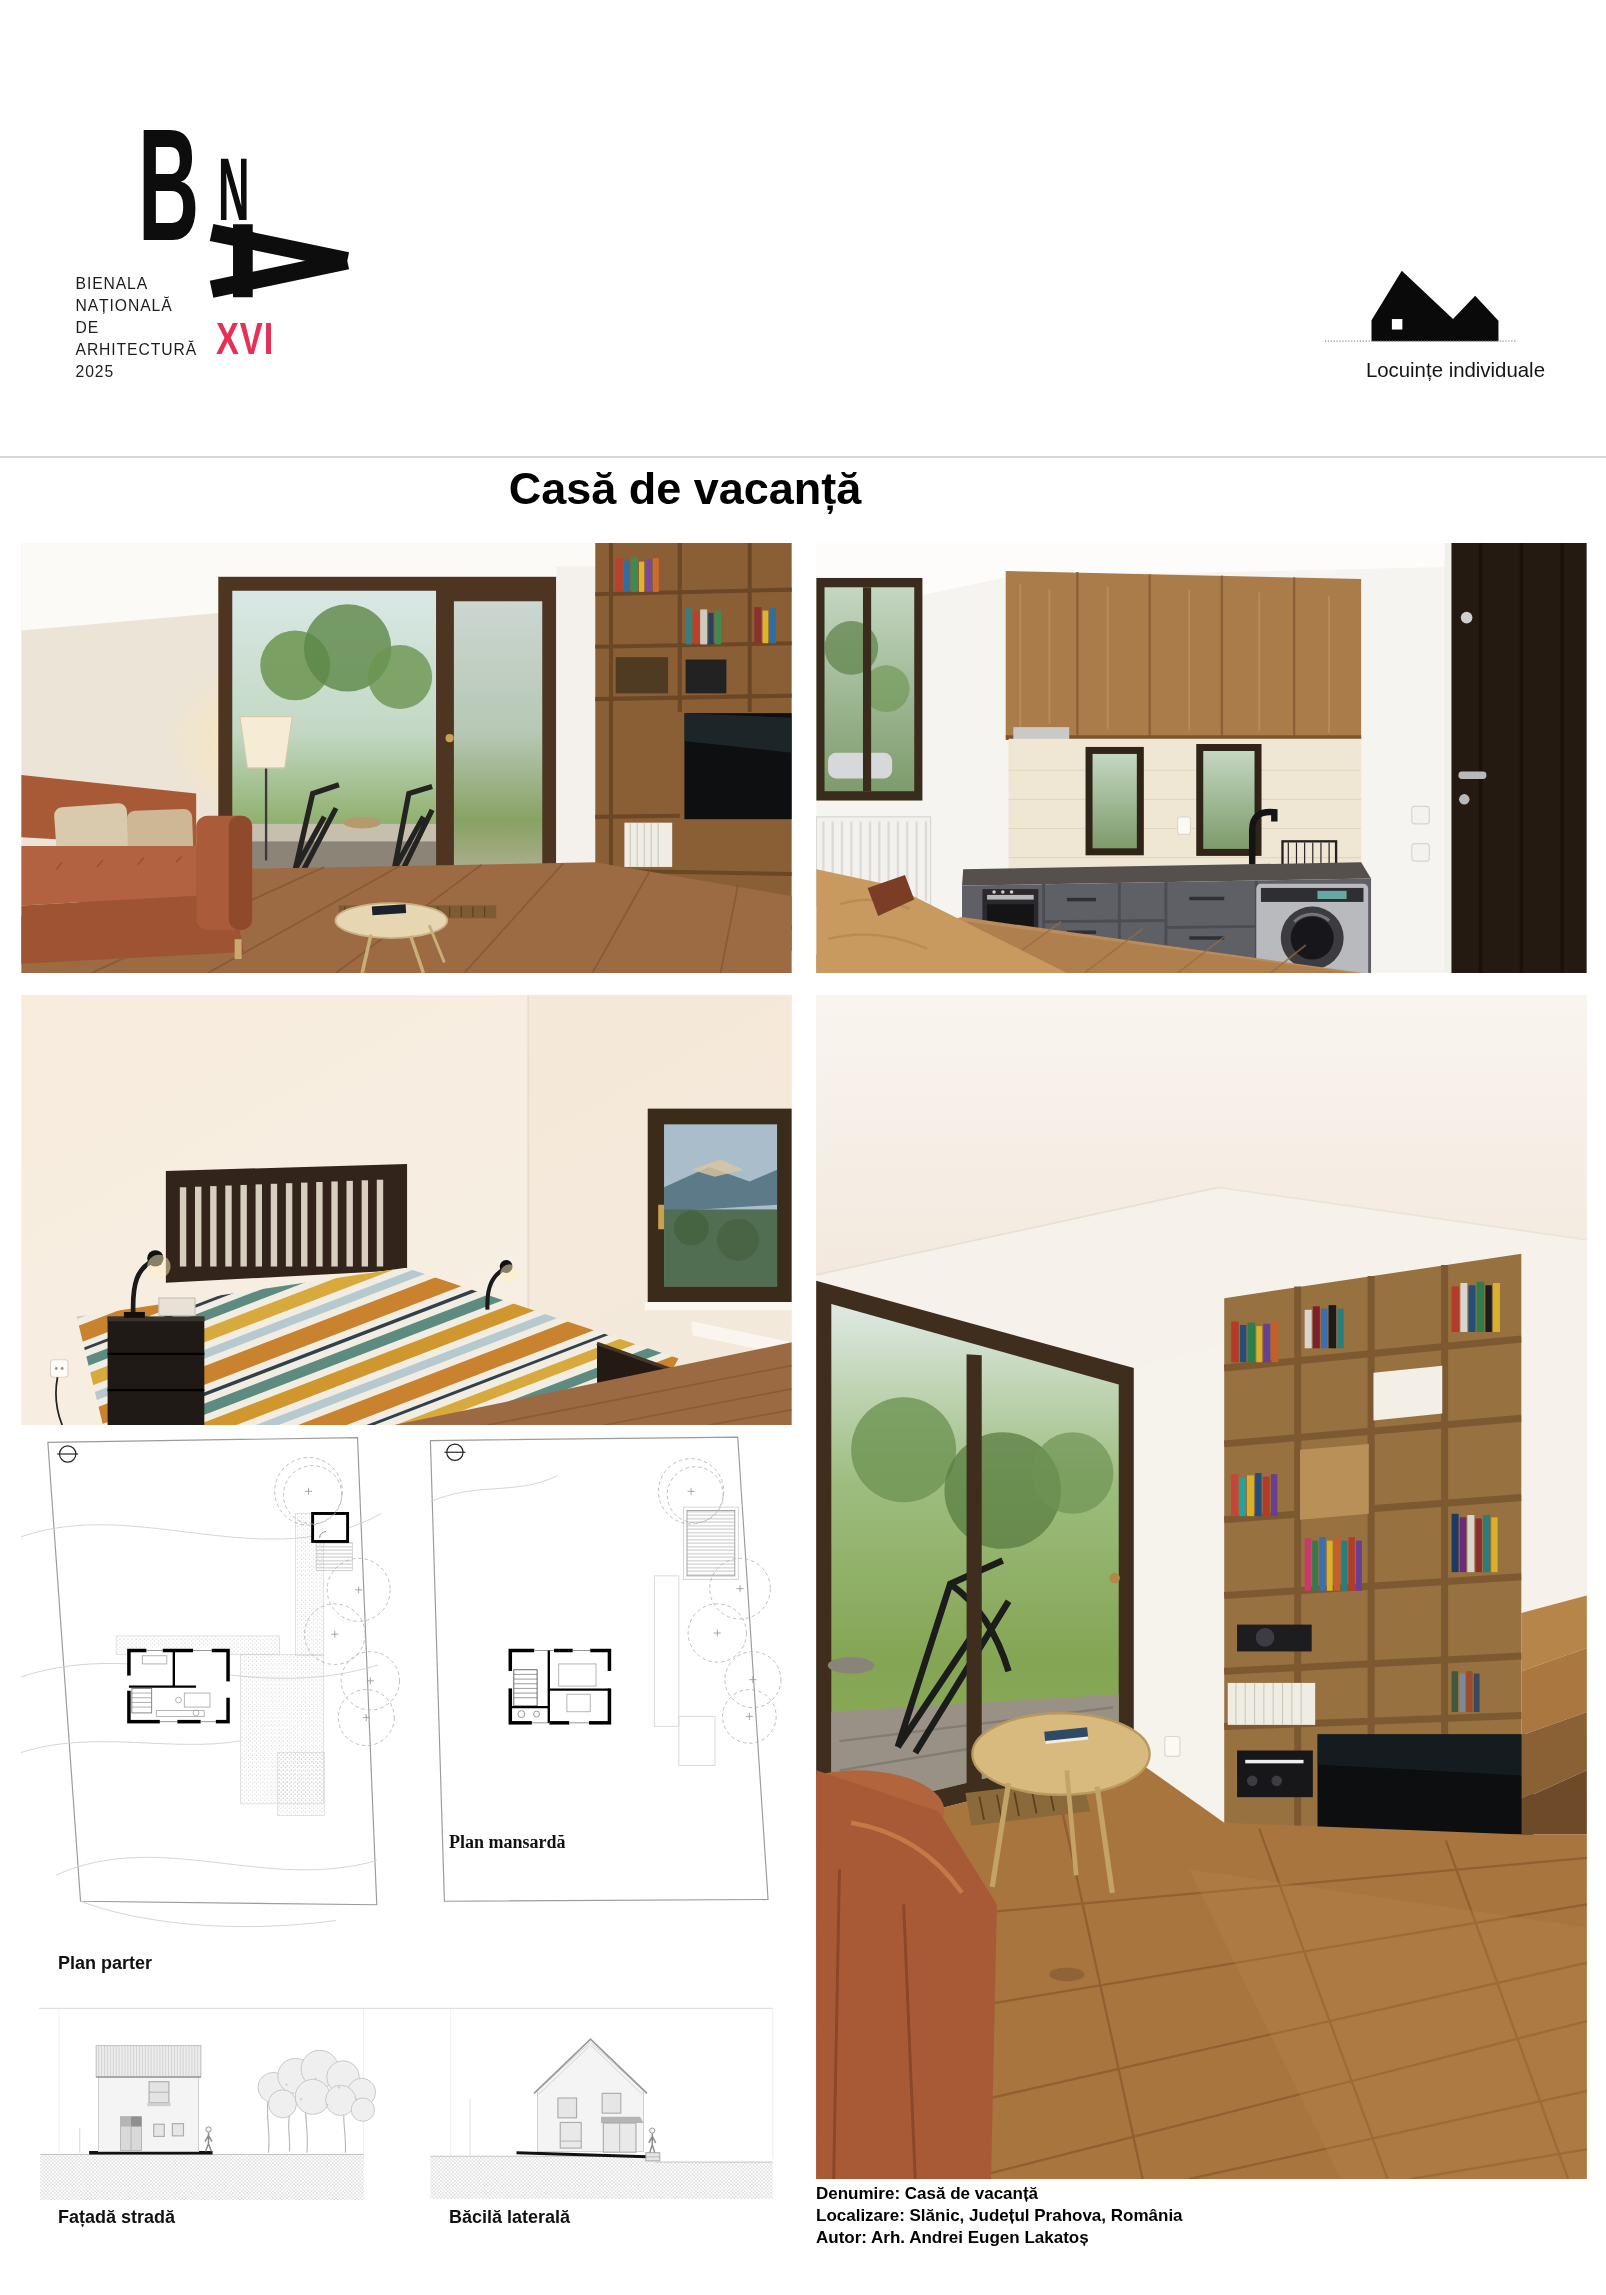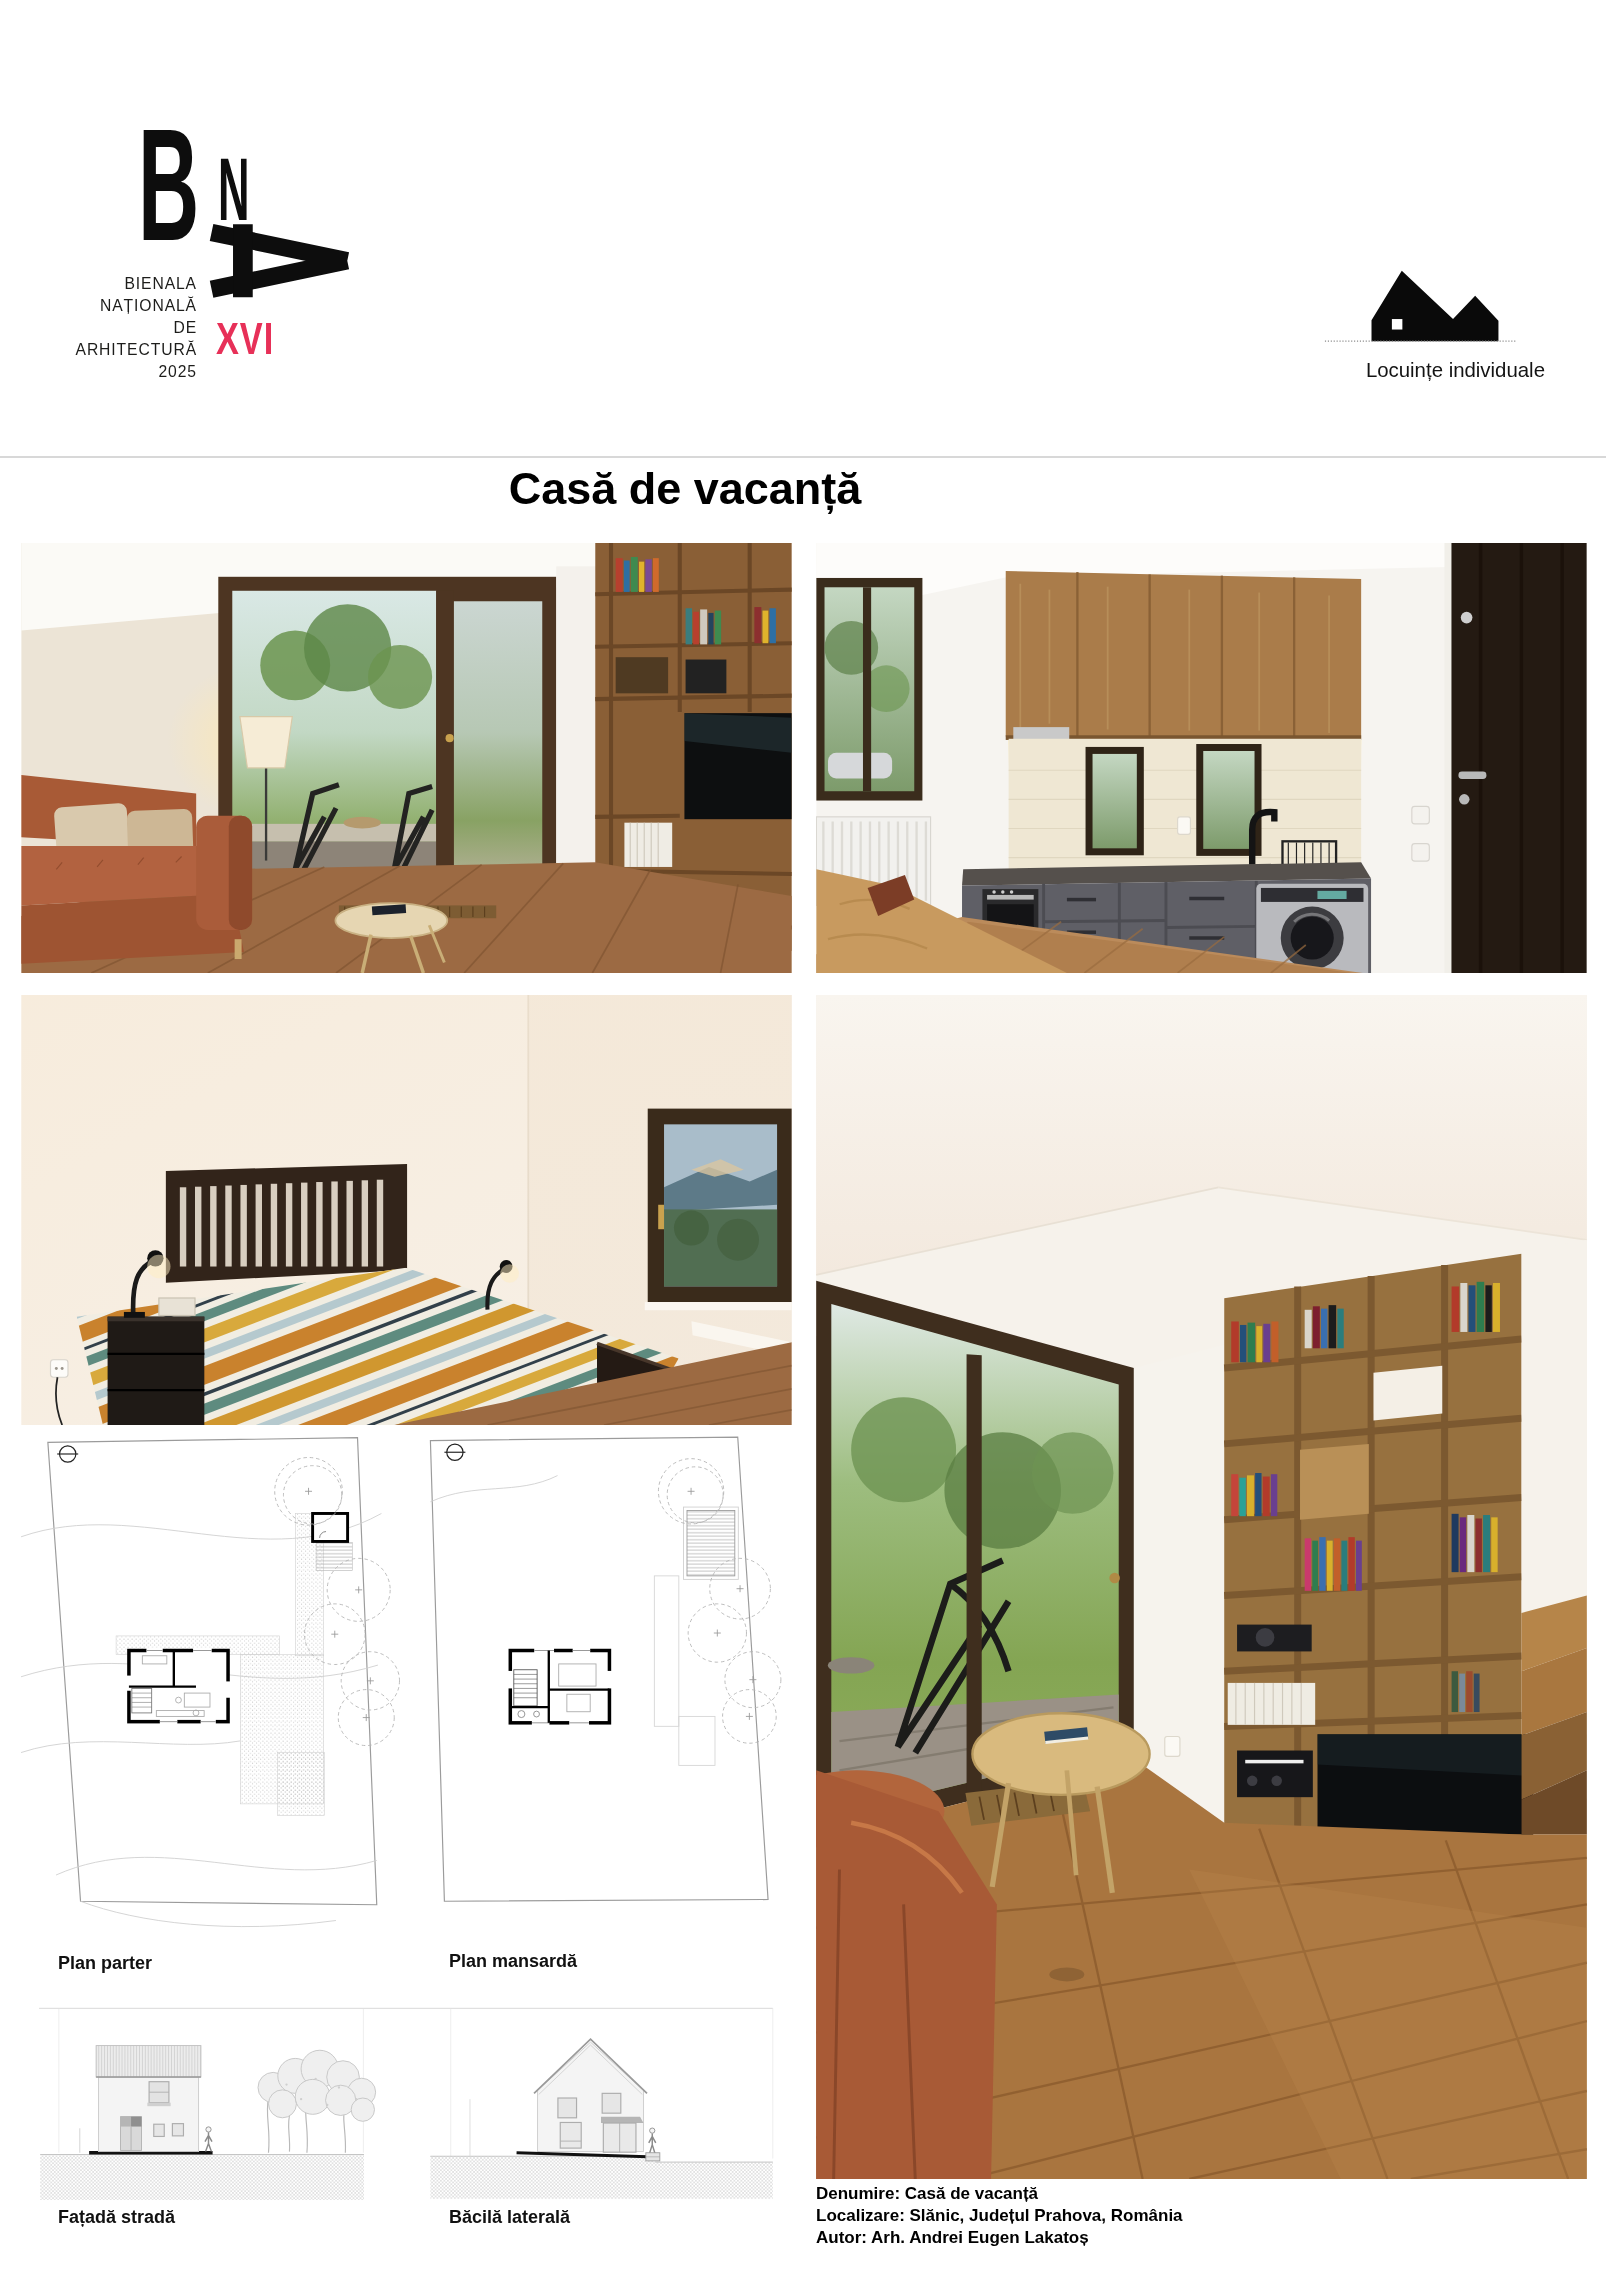--- a/index.html
+++ b/index.html
@@ -5,41 +5,41 @@
   html,body{margin:0;padding:0;background:#ffffff;}
   .board{position:relative;width:1607px;height:2295px;background:#fff;overflow:hidden;
          font-family:"Liberation Sans",sans-serif;color:#1d1d1b;}
   .abs{position:absolute;}
   
   .logo-b{left:138px;top:105px;font-size:160px;font-weight:bold;line-height:1;color:#0d0d0d;
           transform:scaleX(.53);transform-origin:left top;}
   .logo-n{left:218px;top:145px;font-size:89px;font-weight:bold;line-height:1;color:#0d0d0d;
           transform:scaleX(.49);transform-origin:left top;}
   .logo-a{left:204px;top:215px;width:152px;height:87px;}
-  .logo-caption{right:1410px;top:273px;text-align:right;font-size:15.7px;line-height:22px;
+  .logo-caption{right:1410px;top:273px;text-align:left;font-size:15.7px;line-height:22px;
                 letter-spacing:0.9px;color:#1d1d1b;white-space:nowrap;}
   .logo-xvi{left:216px;top:317px;font-size:44px;font-weight:bold;line-height:1;color:#e73058;
             transform:scaleX(.78);transform-origin:left top;letter-spacing:1.2px;}
   .category-icon{left:1322px;top:255px;width:198px;height:92px;}
   .category-label{left:1312px;top:359px;width:233px;text-align:right;font-size:20.4px;color:#141414;}
   
   .separator{left:0;top:456px;width:1607px;height:1.7px;background:#d8d8d8;}
   .page-title{left:0;top:463px;width:1370px;text-align:center;font-size:45px;font-weight:bold;color:#000;}
   
   .photo{display:block;}
   .p1{left:21px;top:543px;}
   .p2{left:816px;top:543px;}
   .p3{left:21px;top:995px;}
   .p4{left:816px;top:995px;}
   
   .plans-svg{left:21px;top:1426px;}
   .facades-svg{left:21px;top:2006px;}
   .drawing-label{font-size:18px;font-weight:bold;color:#111;white-space:nowrap;}
   .lbl-plan-left{left:58px;top:1945px;margin-top:8px;}
-  .lbl-plan-right{left:449px;top:1951px;}
+  .lbl-plan-right{left:449px;top:1832px;font-family:Liberation Serif, serif;}
   .lbl-facade-left{left:58px;top:2207px;}
   .lbl-facade-right{left:449px;top:2207px;}
   
   .details{left:816px;top:2183px;width:786px;font-size:17px;font-weight:bold;
            line-height:22px;color:#000;}
 </style>
 </head>
 <body>
 
 <div class="board">

